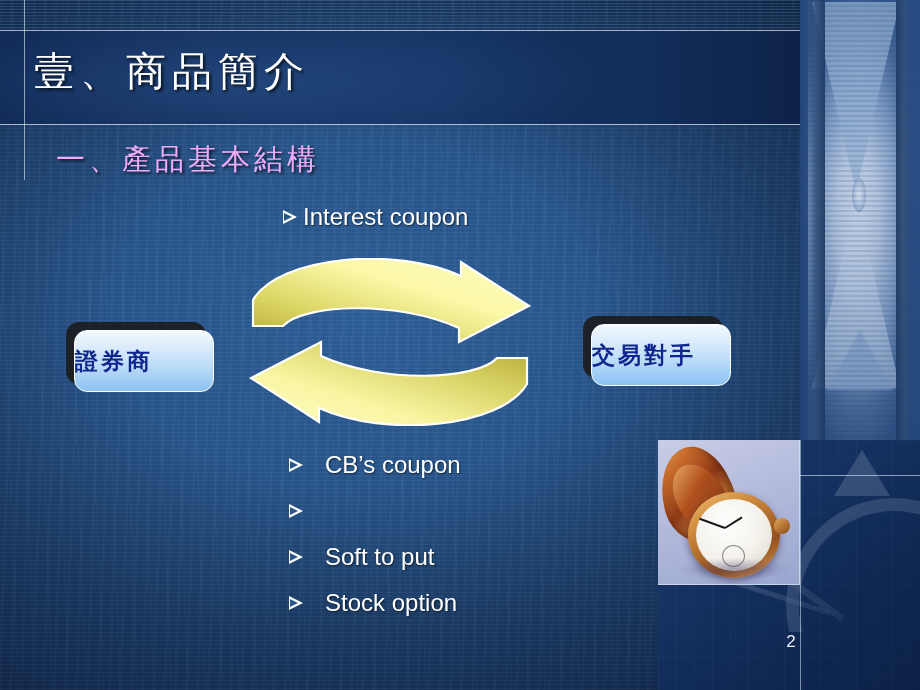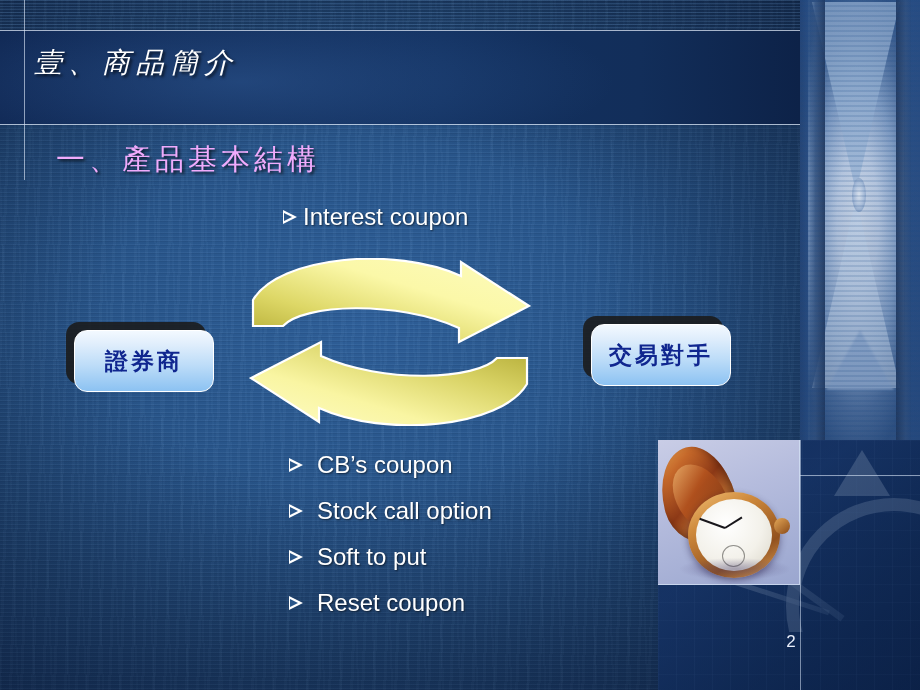--- a/index.html
+++ b/index.html
@@ -272,26 +272,25 @@
     position: absolute; left: 800px; top: 440px;
     width: 1px; height: 250px;
     background: rgba(215,228,246,0.55);
   }
 
   
   .title {
     position: absolute;
     left: 34px; top: 44px;
     font-family: "DejaVu Serif", "Liberation Serif", serif;
-    font-size: 28px;
+    font-size: 40px;
     letter-spacing: 6px;
     color: #ffffff;
     text-shadow: 2px 2px 3px rgba(0,0,0,0.75);
     white-space: nowrap;
-    font-style: italic;
   }
   .subtitle {
     position: absolute;
     left: 56px; top: 140px;
     font-family: "DejaVu Serif", "Liberation Serif", serif;
     font-size: 29px;
     letter-spacing: 4px;
     color: #f0abfc;
     text-shadow: 2px 2px 3px rgba(0,0,0,0.7);
     white-space: nowrap;
@@ -336,21 +335,21 @@
   }
 
   .bullet-list {
     position: absolute;
     left: 288px; top: 442px;
     width: 330px;
   }
   .bullet-row {
     display: flex;
     align-items: center;
-    gap: 11px;
+    gap: 19px;
     height: 46px;
     white-space: nowrap;
   }
   .bullet-row .txt {
     font-size: 24px;
     color: #ffffff;
     text-shadow: 1px 1px 2px rgba(0,0,0,0.55);
   }
 
   
@@ -369,21 +368,20 @@
   .nodebox .face {
     position: absolute;
     left: 8px; top: 8px;
     width: 140px; height: 62px;
     border-radius: 13px;
     background: linear-gradient(to bottom, #f3f9ff 0%, #e0eefc 22%, #bcdcf8 58%, #8cc2f2 100%);
     border: 1px solid #ffffff;
     box-sizing: border-box;
     display: flex;
     align-items: center;
-    justify-content: center;
   }
   .nodebox .face .label {
     font-family: "DejaVu Serif", "Liberation Serif", serif;
     font-size: 23px;
     letter-spacing: 3px;
     font-weight: bold;
     color: #10268f;
     white-space: nowrap;
   }
 
@@ -515,27 +513,26 @@
     </div>
   </div>
 
   <div class="bullet-list">
     <div class="bullet-row">
       <span class="arrowmark"></span>
       <span class="txt">CB’s coupon</span>
     </div>
     <div class="bullet-row">
       <span class="arrowmark"></span>
-      <span class="txt">Stock call option</span>
     </div>
     <div class="bullet-row">
       <span class="arrowmark"></span>
       <span class="txt">Soft to put</span>
     </div>
     <div class="bullet-row">
       <span class="arrowmark"></span>
-      <span class="txt">Reset coupon</span>
+      <span class="txt">Stock option</span>
     </div>
   </div>
 
   <div class="page-number">2</div>
 
 </div>
 
 </body></html>

